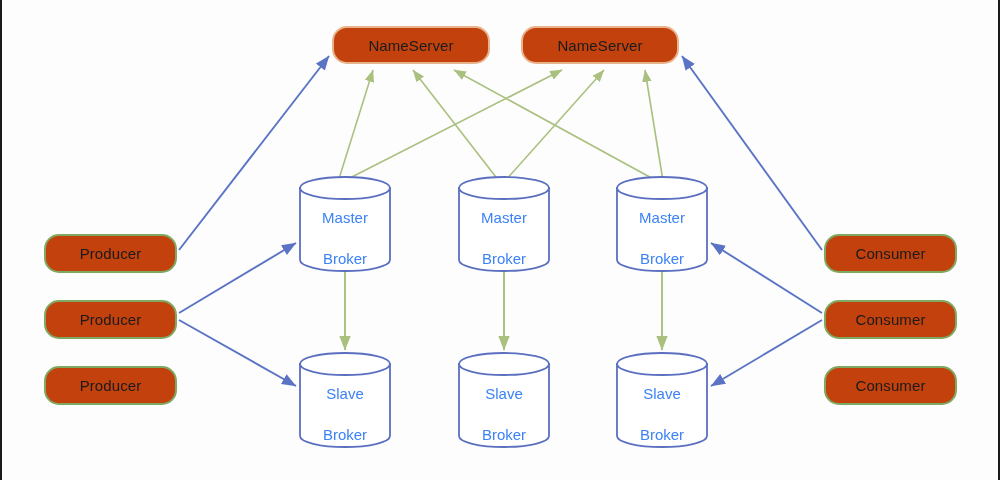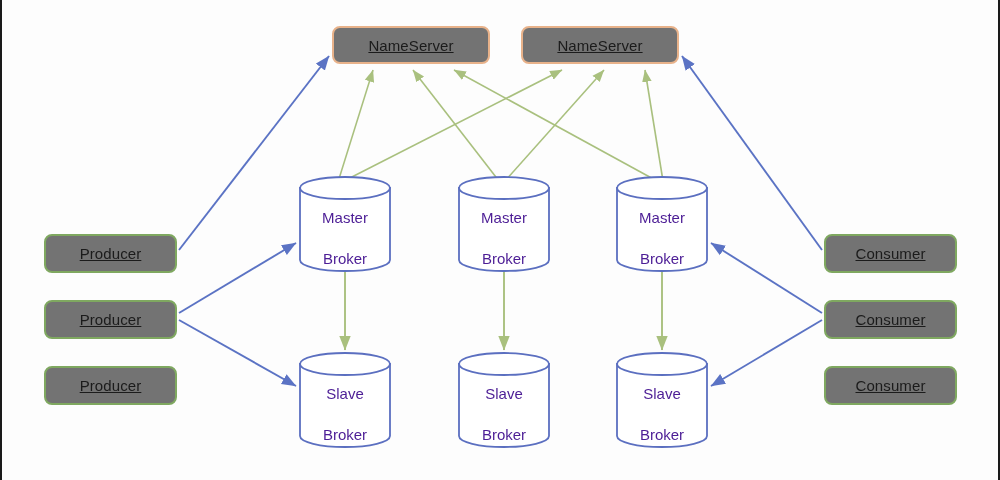--- a/index.html
+++ b/index.html
@@ -29,25 +29,24 @@
     position: absolute;
     box-sizing: border-box;
     display: flex;
     align-items: center;
     justify-content: center;
     font-size: 15px;
     color: #1b1b1b;
     letter-spacing: 0.1px;
   }
   .rounded-box {
-    border-radius: 8px;
+    border-radius: 15px;
     border-width: 2px;
     border-style: solid;
-    background: #737373;
-    text-decoration: underline;
+    background: #c2410c;
   }
   .ns-box {
     border-color: #e8b28a;
   }
   .endpoint-box {
     border-color: #7fa860;
   }
   .cyl {
     position: absolute;
     width: 92px;
@@ -58,21 +57,21 @@
     left: 0;
     top: 0;
     overflow: visible;
   }
   .cyl-label {
     position: absolute;
     left: 0;
     width: 92px;
     text-align: center;
     font-size: 15px;
-    color: #4c1d95;
+    color: #3b82f6;
     pointer-events: none;
   }
   .cyl-label.l1 { top: 33px; }
   .cyl-label.l2 { top: 74px; }
 </style>
 </head>
 <body>
 
 <div id="canvas">
 

